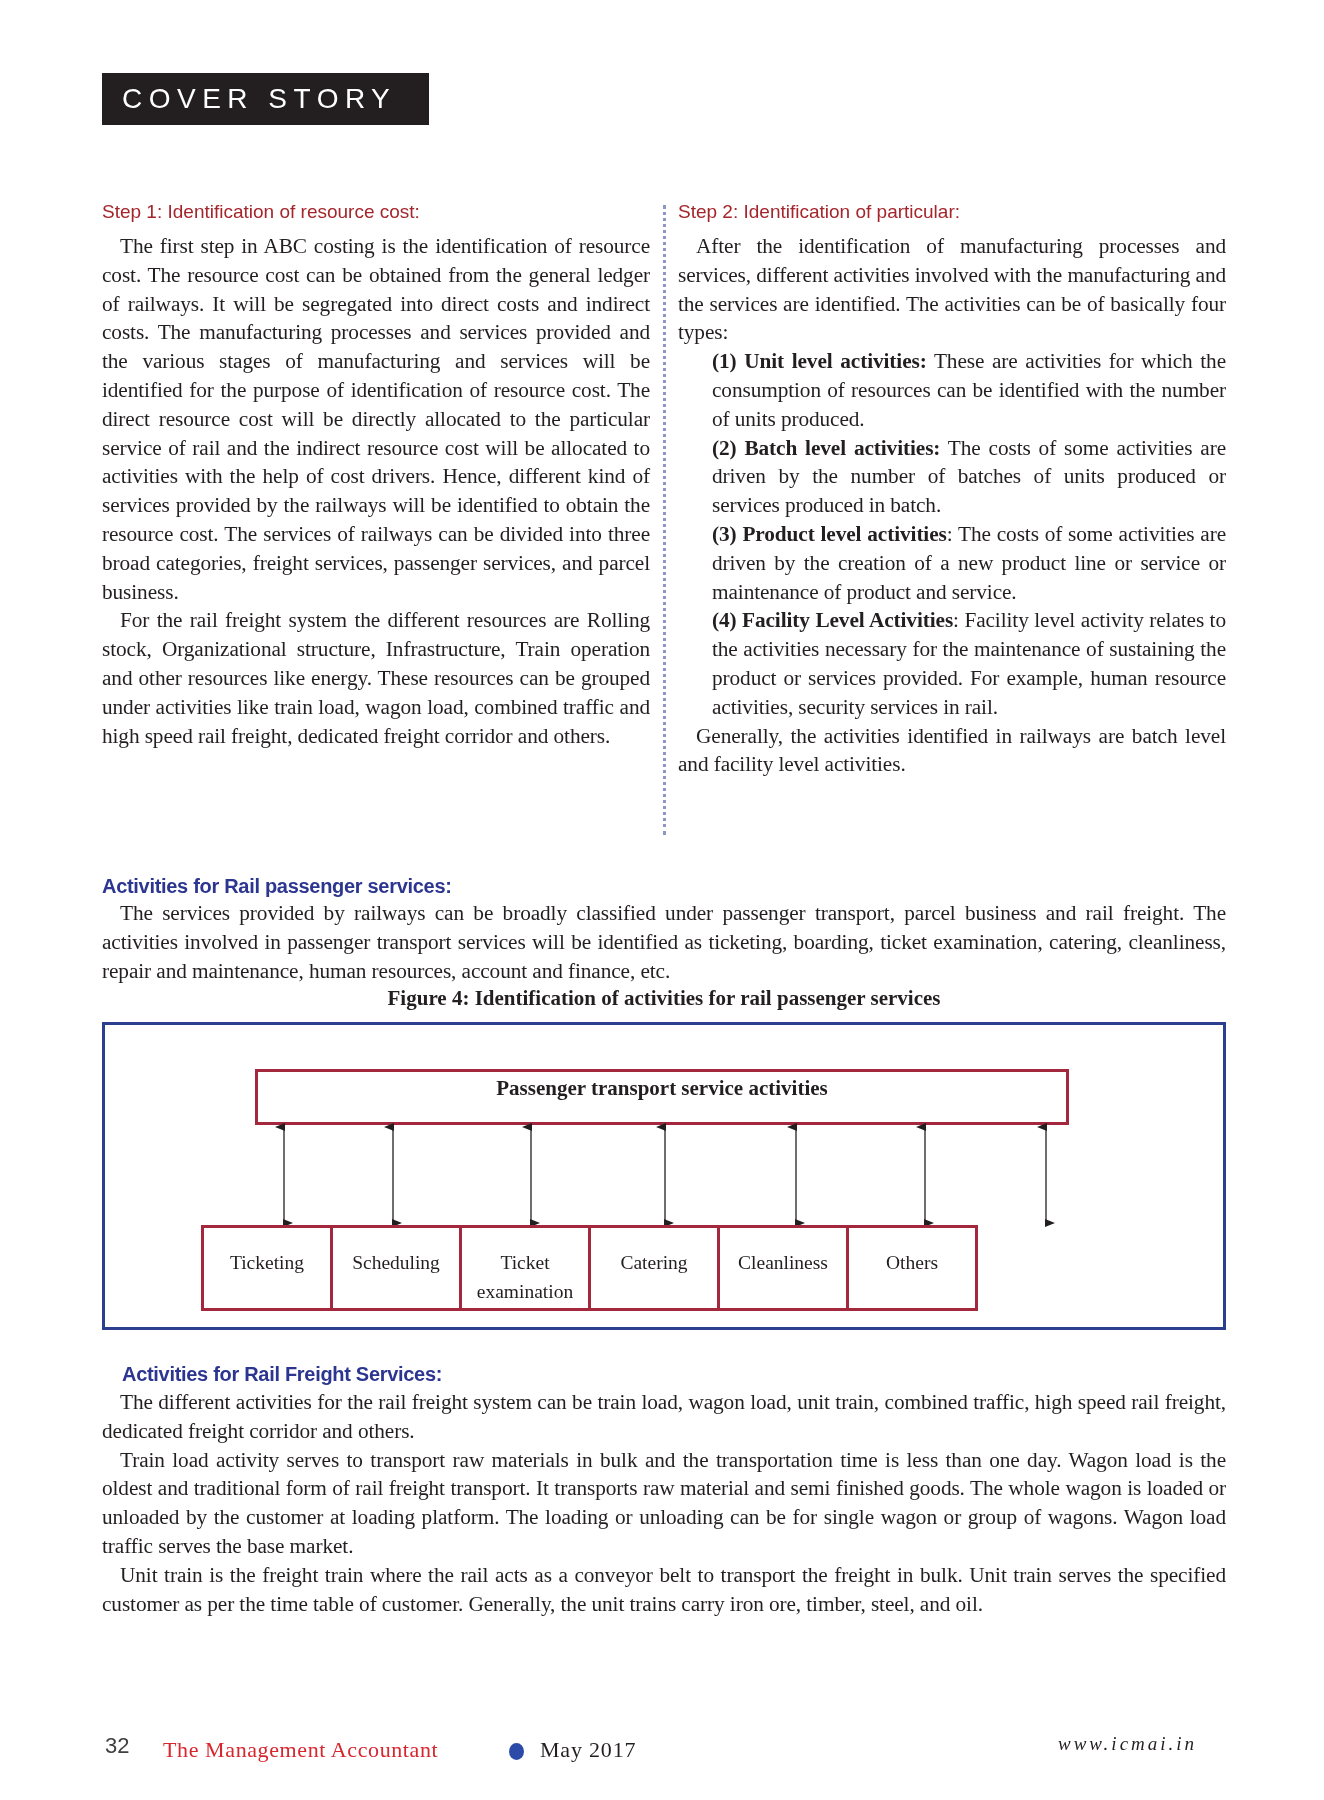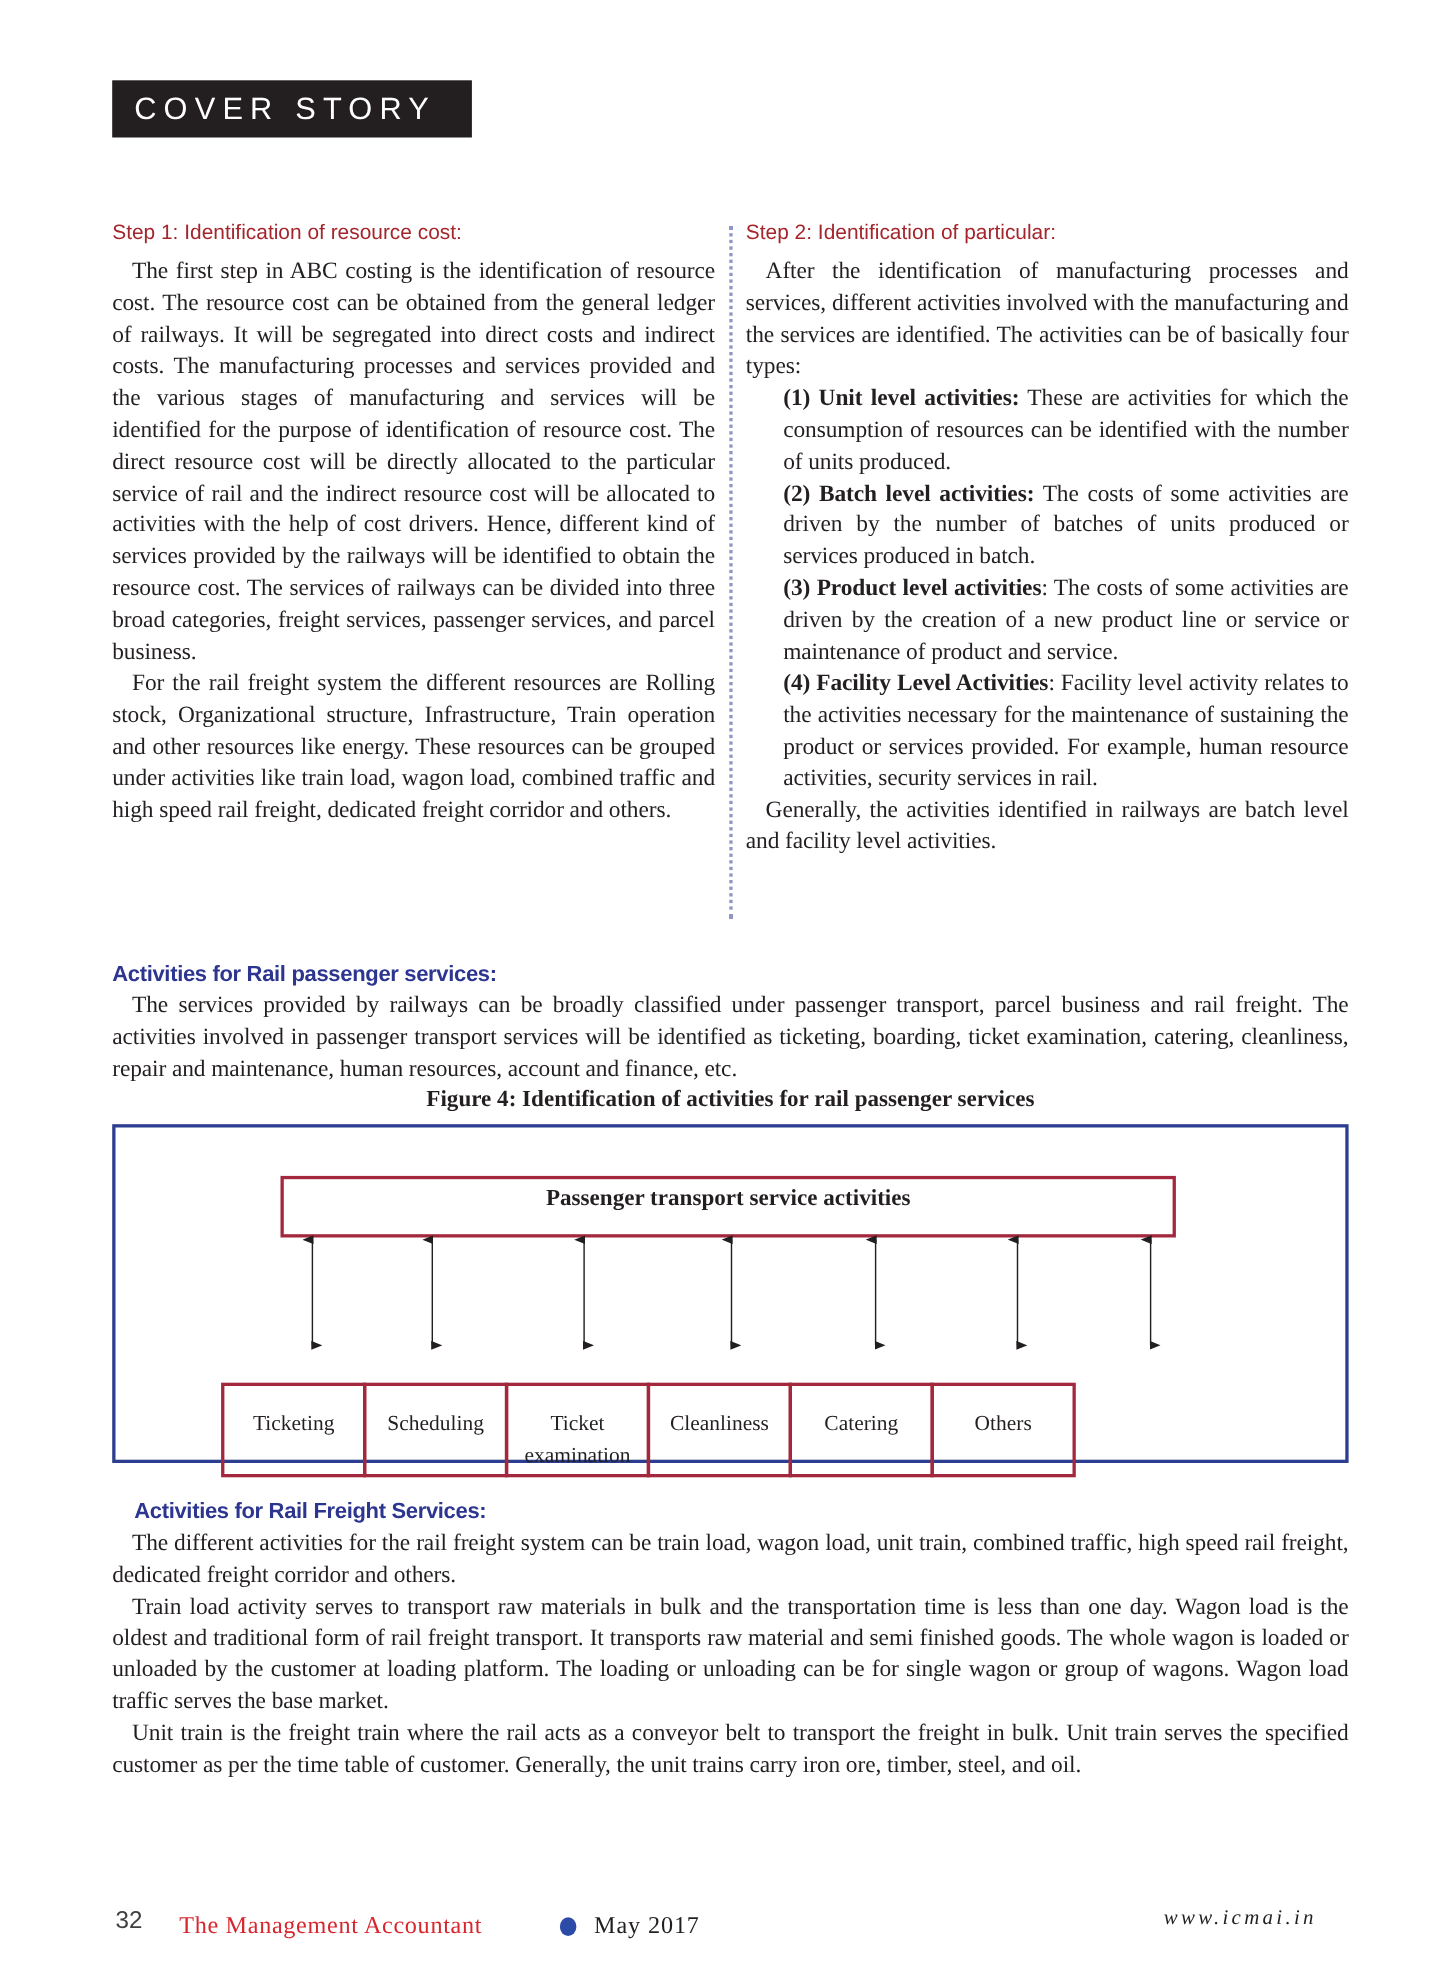--- a/index.html
+++ b/index.html
@@ -47,21 +47,21 @@
     position: absolute; left: 102px; top: 1022px; width: 1124px; height: 308px;
     border: 3px solid #2c3e8f; box-sizing: border-box;
   }
   .top-box {
     position: absolute; left: 255px; top: 1069px; width: 814px; height: 56px;
     border: 3px solid #a3283d; box-sizing: border-box;
     text-align: center; font-family: "Liberation Serif", serif; font-weight: bold; font-size: 21px;
     line-height: 32px;
   }
   .bottom-row {
-    position: absolute; left: 201px; top: 1225px; height: 86px; display: flex; margin-top: 32px;
+    position: absolute; left: 201px; top: 1225px; height: 86px; display: flex;
   }
   .bottom-cell {
     width: 132px; height: 86px; border: 3px solid #a3283d; box-sizing: border-box;
     margin-left: -3px; text-align: center; font-family: "Liberation Serif", serif;
     font-size: 19.5px; line-height: 29px; padding-top: 20px; padding-left: 2px; padding-right: 2px;
   }
   .bottom-cell:first-child { margin-left: 0; }
   .arrows { position: absolute; left: 0; top: 0; width: 1324px; height: 1800px; pointer-events: none; }
 
   .footer-num {
@@ -129,22 +129,22 @@
     <line x1="665" y1="1127" x2="665" y2="1223" marker-start="url(#ah)" marker-end="url(#ah)"></line>
     <line x1="796" y1="1127" x2="796" y2="1223" marker-start="url(#ah)" marker-end="url(#ah)"></line>
     <line x1="925" y1="1127" x2="925" y2="1223" marker-start="url(#ah)" marker-end="url(#ah)"></line>
     <line x1="1046" y1="1127" x2="1046" y2="1223" marker-start="url(#ah)" marker-end="url(#ah)"></line>
   </g>
 </svg>
 <div class="bottom-row">
   <div class="bottom-cell">Ticketing</div>
   <div class="bottom-cell">Scheduling</div>
   <div class="bottom-cell">Ticket examination</div>
+  <div class="bottom-cell">Catering</div>
   <div class="bottom-cell">Cleanliness</div>
-  <div class="bottom-cell">Catering</div>
   <div class="bottom-cell">Others</div>
 </div>
 
 <div class="section-head" style="left:122px; top:1361px;">Activities for Rail Freight Services:</div>
 <div class="wide" style="top:1388px;">
   <p class="body indent">The different activities for the rail freight system can be train load, wagon load, unit train, combined traffic, high speed rail freight, dedicated freight corridor and others.</p>
   <p class="body indent">Train load activity serves to transport raw materials in bulk and the transportation time is less than one day. Wagon load is the oldest and traditional form of rail freight transport. It transports raw material and semi finished goods. The whole wagon is loaded or unloaded by the customer at loading platform. The loading or unloading can be for single wagon or group of wagons. Wagon load traffic serves the base market.</p>
   <p class="body indent">Unit train is the freight train where the rail acts as a conveyor belt to transport the freight in bulk. Unit train serves the specified customer as per the time table of customer. Generally, the unit trains carry iron ore, timber, steel, and oil.</p>
 </div>
 

